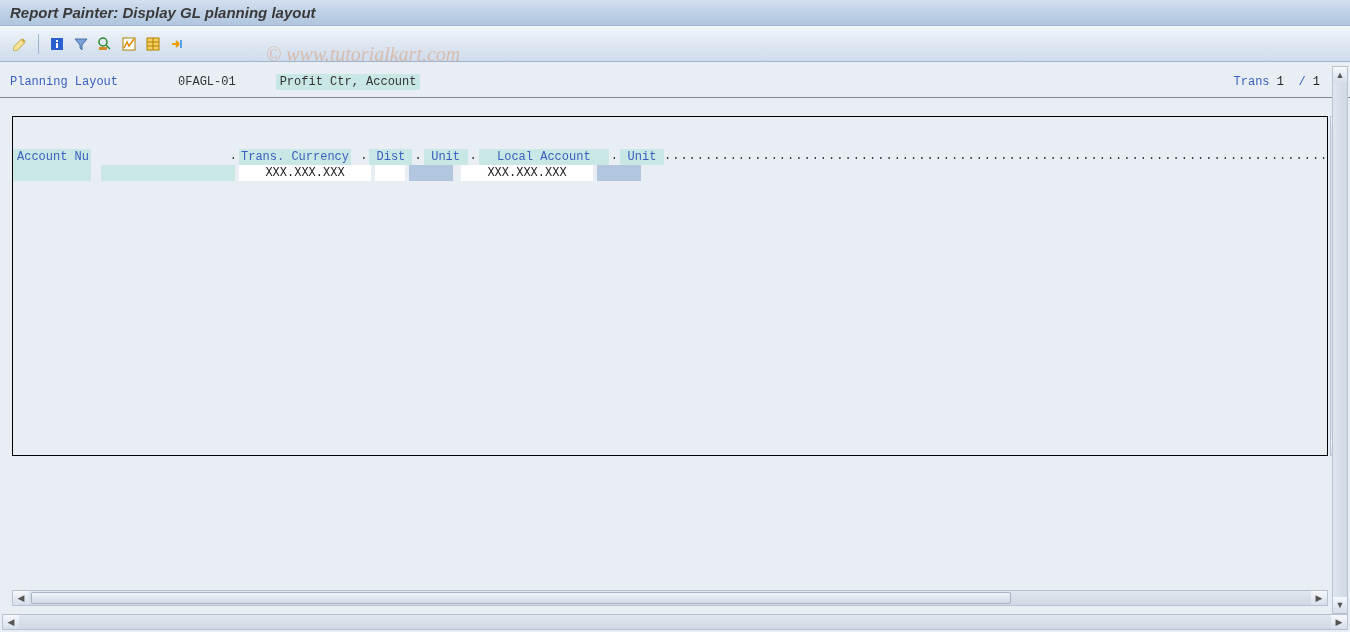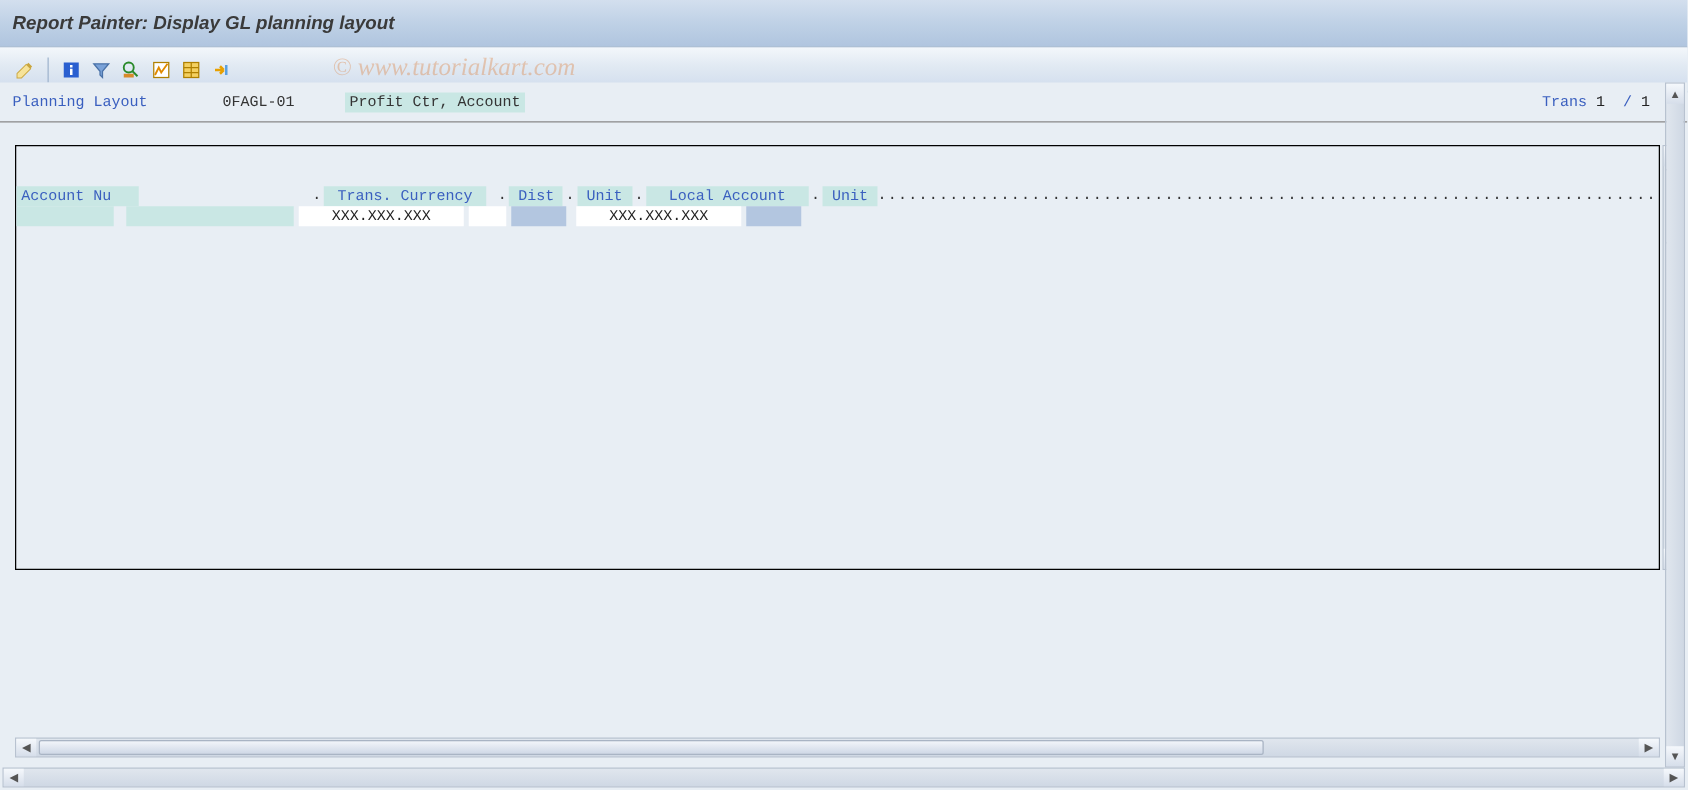--- a/index.html
+++ b/index.html
@@ -1,21 +1,21 @@
 <!DOCTYPE html>
 <html><head>
 <meta charset="utf-8">
 <style>
   * { box-sizing: border-box; margin: 0; padding: 0; }
   html, body { width: 1350px; height: 632px; overflow: hidden; font-family: Arial, sans-serif; background: #e8eef4; }
   body { position: relative; }
 
   
   .title-bar {
-    height: 38px;
+    height: 26px;
     background: linear-gradient(to bottom, #d3dfee 0%, #bfd1e6 50%, #b0c5df 100%);
     padding: 1px 10px;
     display: flex;
     align-items: center;
     border-bottom: 1px solid #9fb4cd;
   }
   .title-bar .title {
     font-size: 15px;
     font-weight: bold;
     font-style: italic;
@@ -245,23 +245,23 @@
       <span>Trans</span>
       <span class="pn">1</span>
       &nbsp;<span>/</span>
       <span class="pn">1</span>
     </span>
   </div>
 
   <div class="layout-box">
 
     <div class="grid-header-row">
-      <div class="cell-h" style="width:98px;justify-content:flex-start">Account Nu</div>
+      <div class="cell-h" style="width:78px;justify-content:flex-start">Account Nu</div>
       <div class="sep" style="width:148px;text-align:right">.</div>
-      <div class="cell-h" style="width:130px">Trans. Currency</div>
+      <div class="cell-h" style="width:112px">Trans. Currency</div>
       <div class="sep">&nbsp;.</div>
       <div class="cell-h" style="width:43px">Dist</div>
       <div class="sep">.</div>
       <div class="cell-h" style="width:44px">Unit</div>
       <div class="sep">.</div>
       <div class="cell-h" style="width:130px">Local Account</div>
       <div class="sep">.</div>
       <div class="cell-h" style="width:44px">Unit</div>
       <div class="dots" style="flex:1">................................................................................................................................................................................</div>
     </div>

